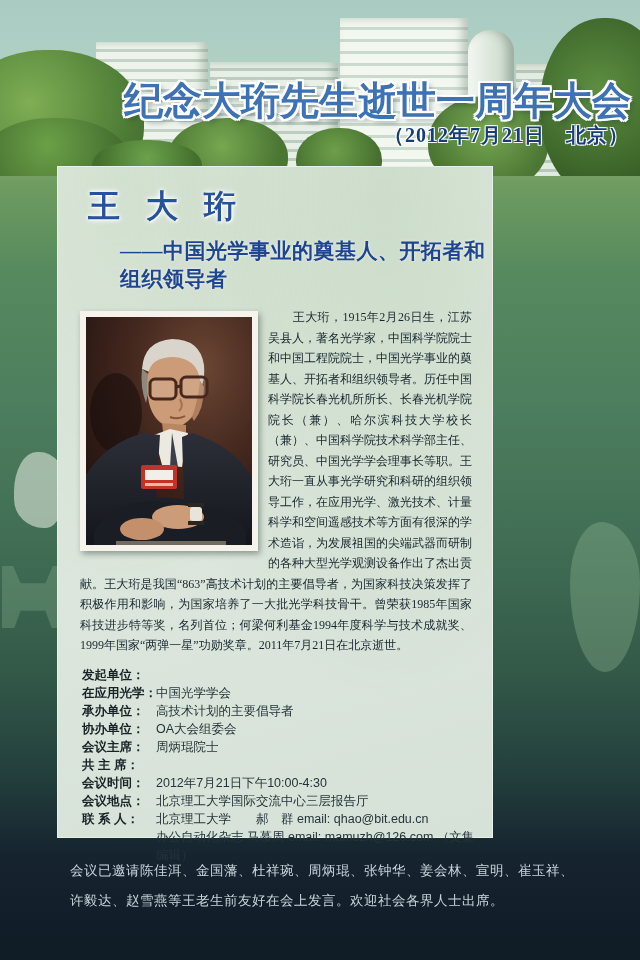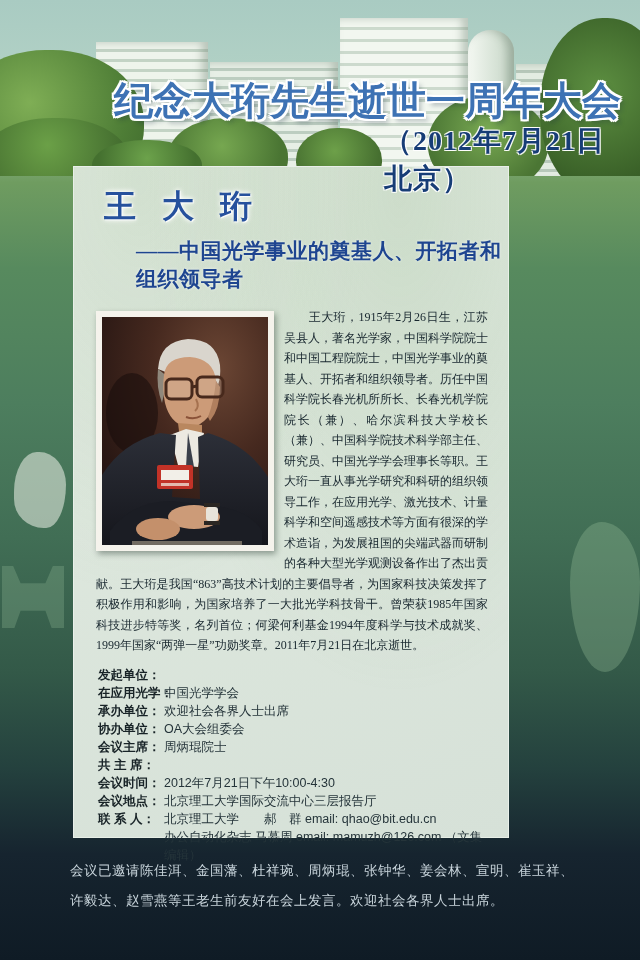--- a/index.html
+++ b/index.html
@@ -23,41 +23,41 @@
   .tree{position:absolute;border-radius:48%;}
   .t1{left:-46px;top:50px;width:190px;height:150px;background:radial-gradient(circle at 40% 35%,#7fae55,#4e7d36 65%,#3c652b);}
   .t2{left:-20px;top:118px;width:150px;height:90px;background:radial-gradient(circle at 45% 30%,#6ba047,#456f30 70%);}
   .t3{left:168px;top:118px;width:120px;height:80px;background:radial-gradient(circle at 45% 35%,#76a750,#4a7533 70%);}
   .t4{left:296px;top:128px;width:86px;height:66px;background:radial-gradient(circle at 45% 35%,#6da049,#466f30 70%);}
   .t5{left:428px;top:96px;width:120px;height:96px;background:radial-gradient(circle at 50% 35%,#79a953,#4b7634 70%);}
   .t6{left:540px;top:18px;width:130px;height:180px;background:radial-gradient(circle at 45% 40%,#5d8f41,#3a6128 70%,#2e5122);}
   .t7{left:92px;top:140px;width:110px;height:52px;background:radial-gradient(circle at 50% 35%,#6ca24b,#44702f 75%);}
   
   .title{
-    position:absolute;left:114px;top:74px;z-index:6;
+    position:absolute;left:124px;top:74px;z-index:6;
     font-size:39px;font-weight:bold;letter-spacing:0px;color:#3d72b4;
     text-shadow:-2px -2px 0 #fff,2px -2px 0 #fff,-2px 2px 0 #fff,2px 2px 0 #fff,
       0 -2px 0 #fff,0 2px 0 #fff,-2px 0 0 #fff,2px 0 0 #fff,4px 4px 5px rgba(20,40,60,.35);
   }
   .date-line{
     position:absolute;left:384px;top:122px;z-index:6;
-    font-family:"Liberation Serif",serif;font-size:28px;font-weight:bold;color:#173d76;letter-spacing:1px;
+    font-family:"Liberation Serif",serif;font-size:20px;font-weight:bold;color:#173d76;letter-spacing:1px;
     text-shadow:-1px -1px 0 rgba(255,255,255,.9),1px -1px 0 rgba(255,255,255,.9),
       -1px 1px 0 rgba(255,255,255,.9),1px 1px 0 rgba(255,255,255,.9);
   }
   
   .deco-left-blob{position:absolute;left:14px;top:452px;width:52px;height:76px;z-index:2;
     background:rgba(238,242,234,.55);border-radius:46% 54% 40% 60%/55% 45% 60% 40%;}
   .deco-left-trap{position:absolute;left:2px;top:566px;width:62px;height:62px;z-index:2;
     background:rgba(150,190,155,.28);clip-path:polygon(0 0,18% 0,30% 28%,70% 28%,82% 0,100% 0,100% 100%,80% 100%,70% 72%,30% 72%,20% 100%,0 100%);}
   .deco-right-blob{position:absolute;left:570px;top:522px;width:70px;height:150px;z-index:2;
     background:rgba(160,198,160,.30);border-radius:45% 55% 50% 50%/40% 40% 60% 60%;}
   
   .panel{
-    position:absolute;left:73px;top:166px;width:436px;height:672px;z-index:4;
+    position:absolute;left:57px;top:166px;width:436px;height:672px;z-index:4;
     background:
       radial-gradient(ellipse at 75% 4%, rgba(120,165,110,.20), transparent 55%),
       radial-gradient(ellipse at 15% 2%, rgba(120,165,110,.16), transparent 45%),
       linear-gradient(165deg,#e4ece3 0%,#dde7dd 45%,#d6e1d8 100%);
     border:1px solid rgba(255,255,255,.45);box-sizing:border-box;
   }
   .name-heading{
     margin:18px 0 0 30px;
     font-family:"Liberation Serif",serif;font-size:32px;font-weight:bold;
     letter-spacing:9px;color:#26519d;
@@ -69,21 +69,21 @@
     letter-spacing:.5px;color:#1e4590;text-shadow:0 0 3px rgba(255,255,255,.7);
   }
   .bio{margin:14px 20px 0 22px;font-family:"Liberation Serif",serif;
     font-size:12px;line-height:20.5px;color:#17262e;text-align:justify;}
   .portrait{
     float:left;width:166px;height:228px;margin:4px 10px 6px 0;
     border:6px solid #f5f3ec;box-shadow:2px 3px 6px rgba(20,40,30,.4);background:#3a241c;
   }
   .portrait svg{display:block;}
   .info{margin:10px 16px 0 24px;font-size:12.5px;line-height:18px;color:#25343a;}
-  .info-row{display:flex;align-items:flex-start;}
+  .info-row{display:flex;align-items:flex-start;gap:8px;}
   .info-label{flex:none;width:66px;font-weight:bold;color:#182327;white-space:pre;}
   .info-value{flex:1;color:#25343a;}
   
   .footer-note{
     position:absolute;left:70px;top:856px;width:506px;z-index:5;
     font-size:13.5px;line-height:30px;letter-spacing:.5px;color:#c9d5dc;
   }
 </style>
 </head>
 <body>
@@ -173,21 +173,21 @@
     <div class="info">
       <div class="info-row">
         <span class="info-label">发起单位：</span>
       </div>
       <div class="info-row">
         <span class="info-label">在应用光学：</span>
         <span class="info-value">中国光学学会</span>
       </div>
       <div class="info-row">
         <span class="info-label">承办单位：</span>
-        <span class="info-value">欢迎社会各界人士出席</span>
+        <span class="info-value">高技术计划的主要倡导者</span>
       </div>
       <div class="info-row">
         <span class="info-label">协办单位：</span>
         <span class="info-value">OA大会组委会</span>
       </div>
       <div class="info-row">
         <span class="info-label">会议主席：</span>
         <span class="info-value">周炳琨院士</span>
       </div>
       <div class="info-row">

